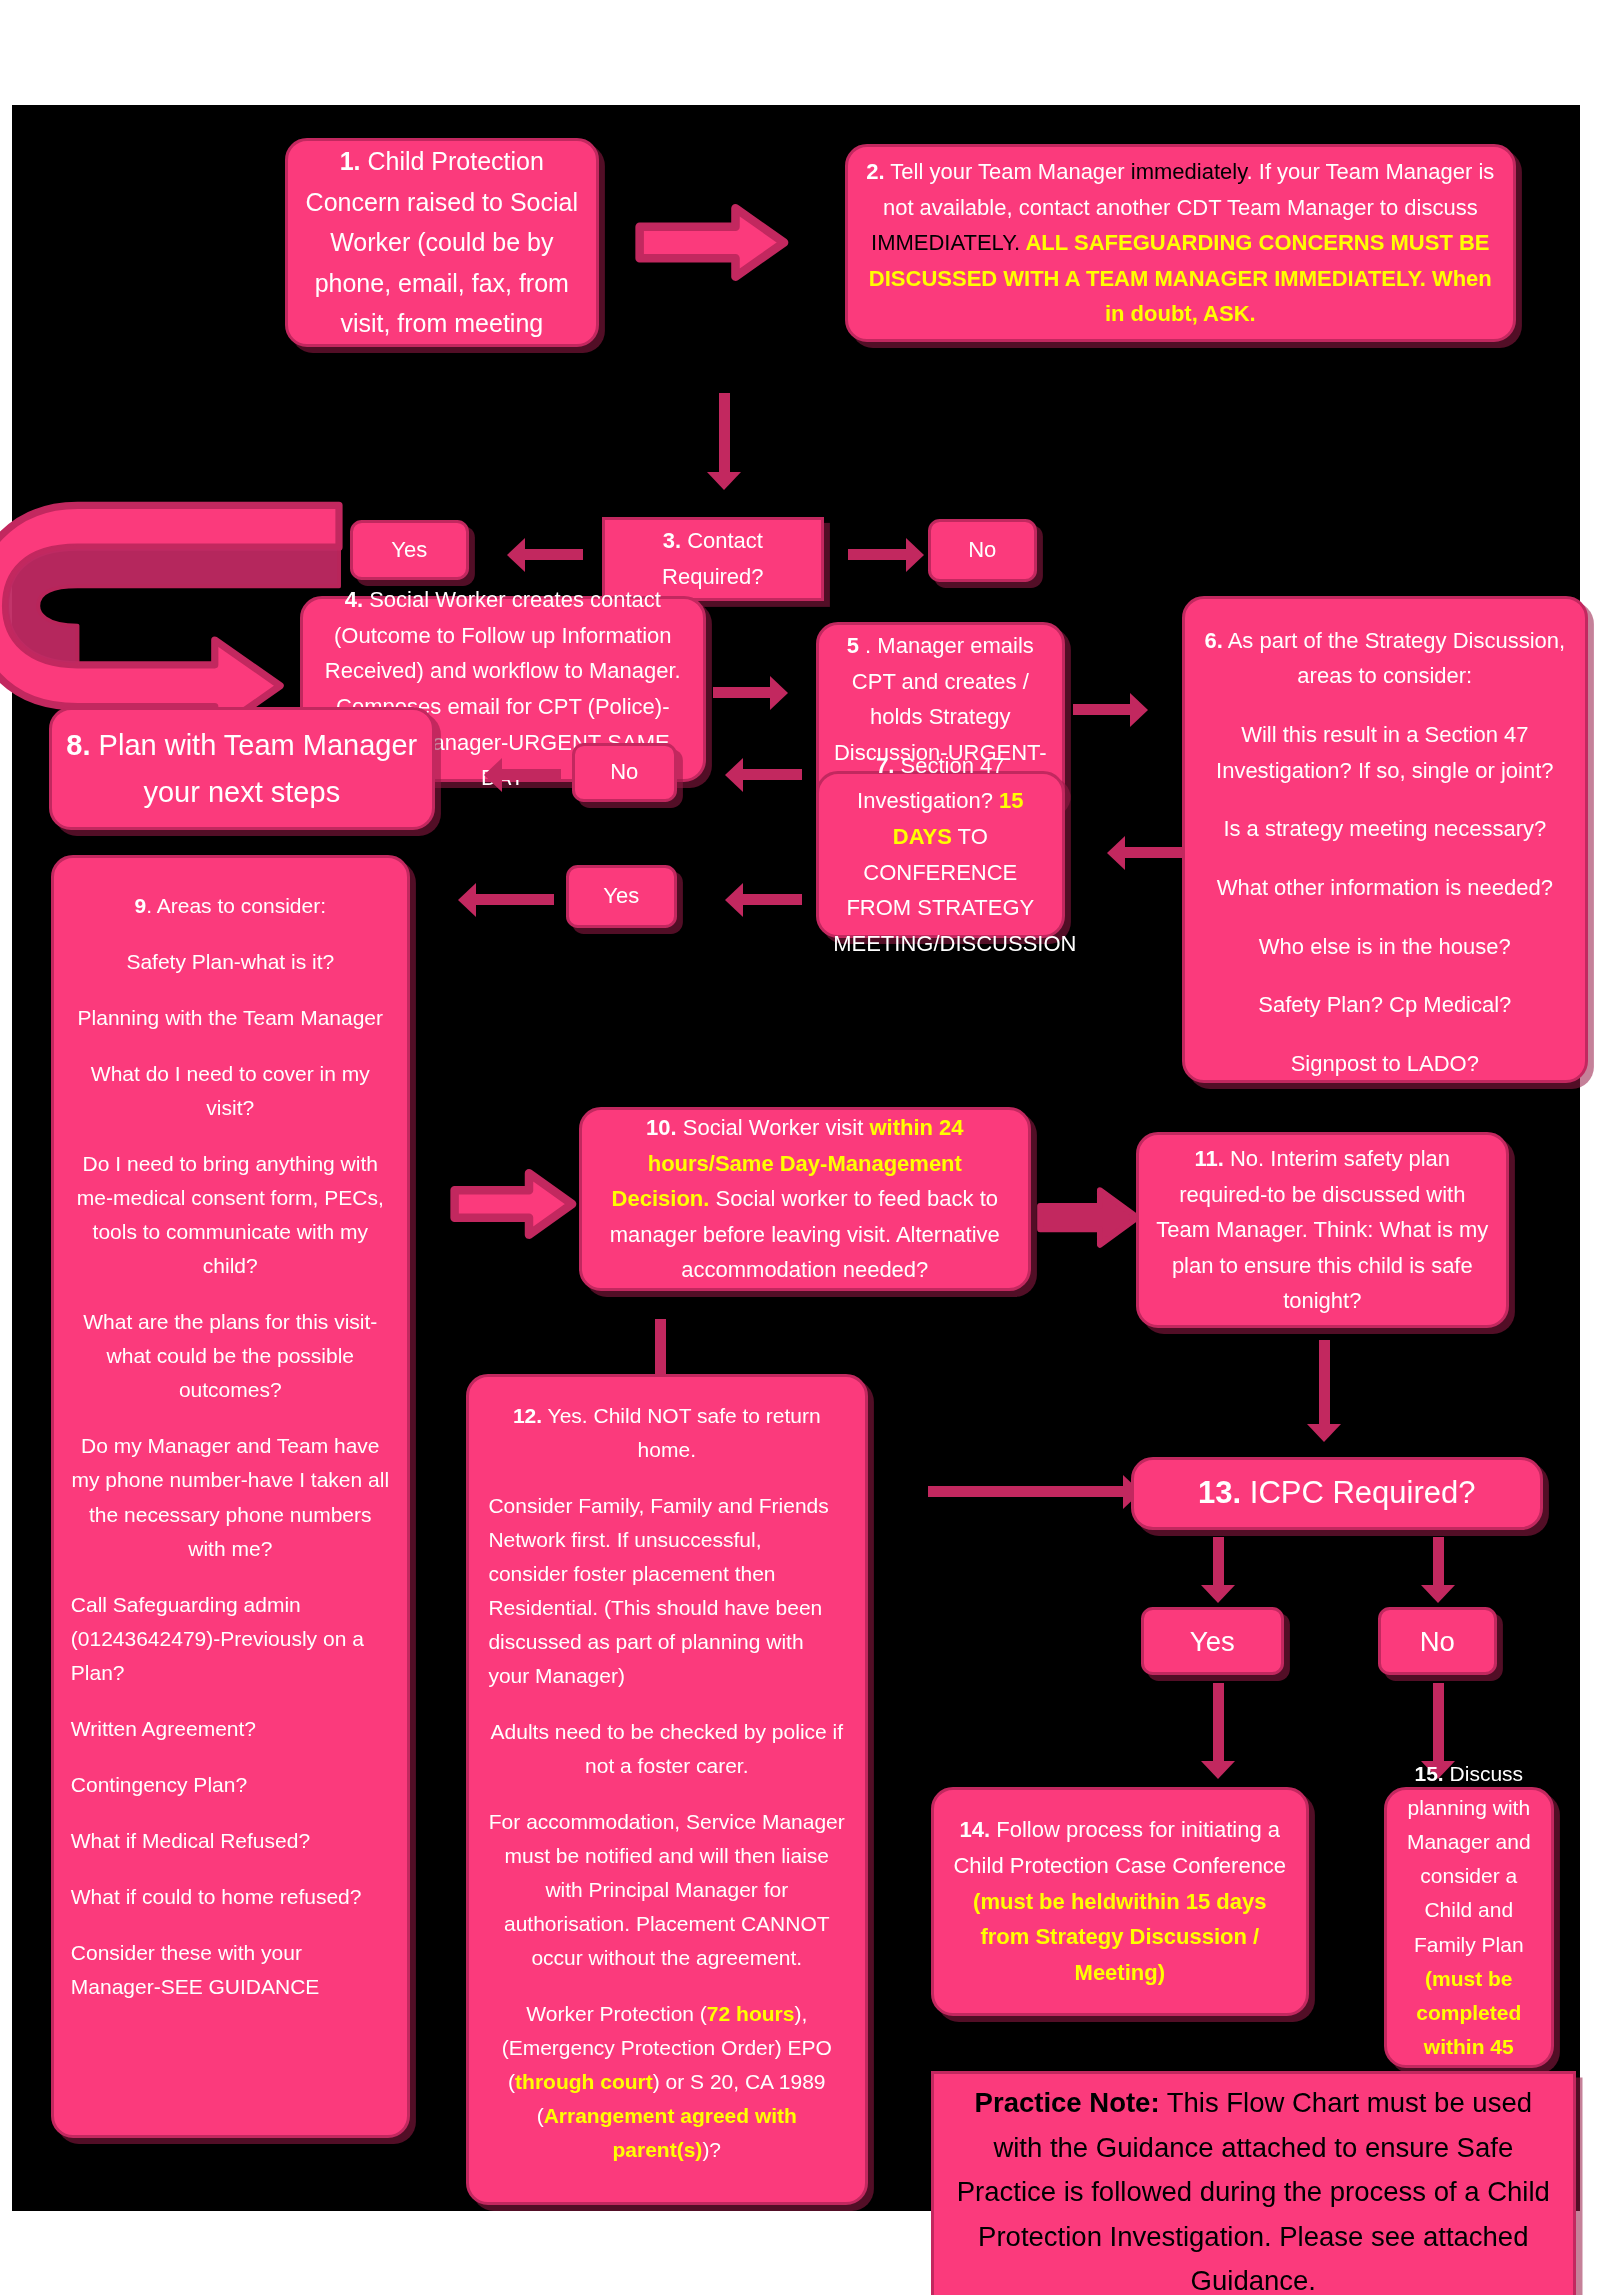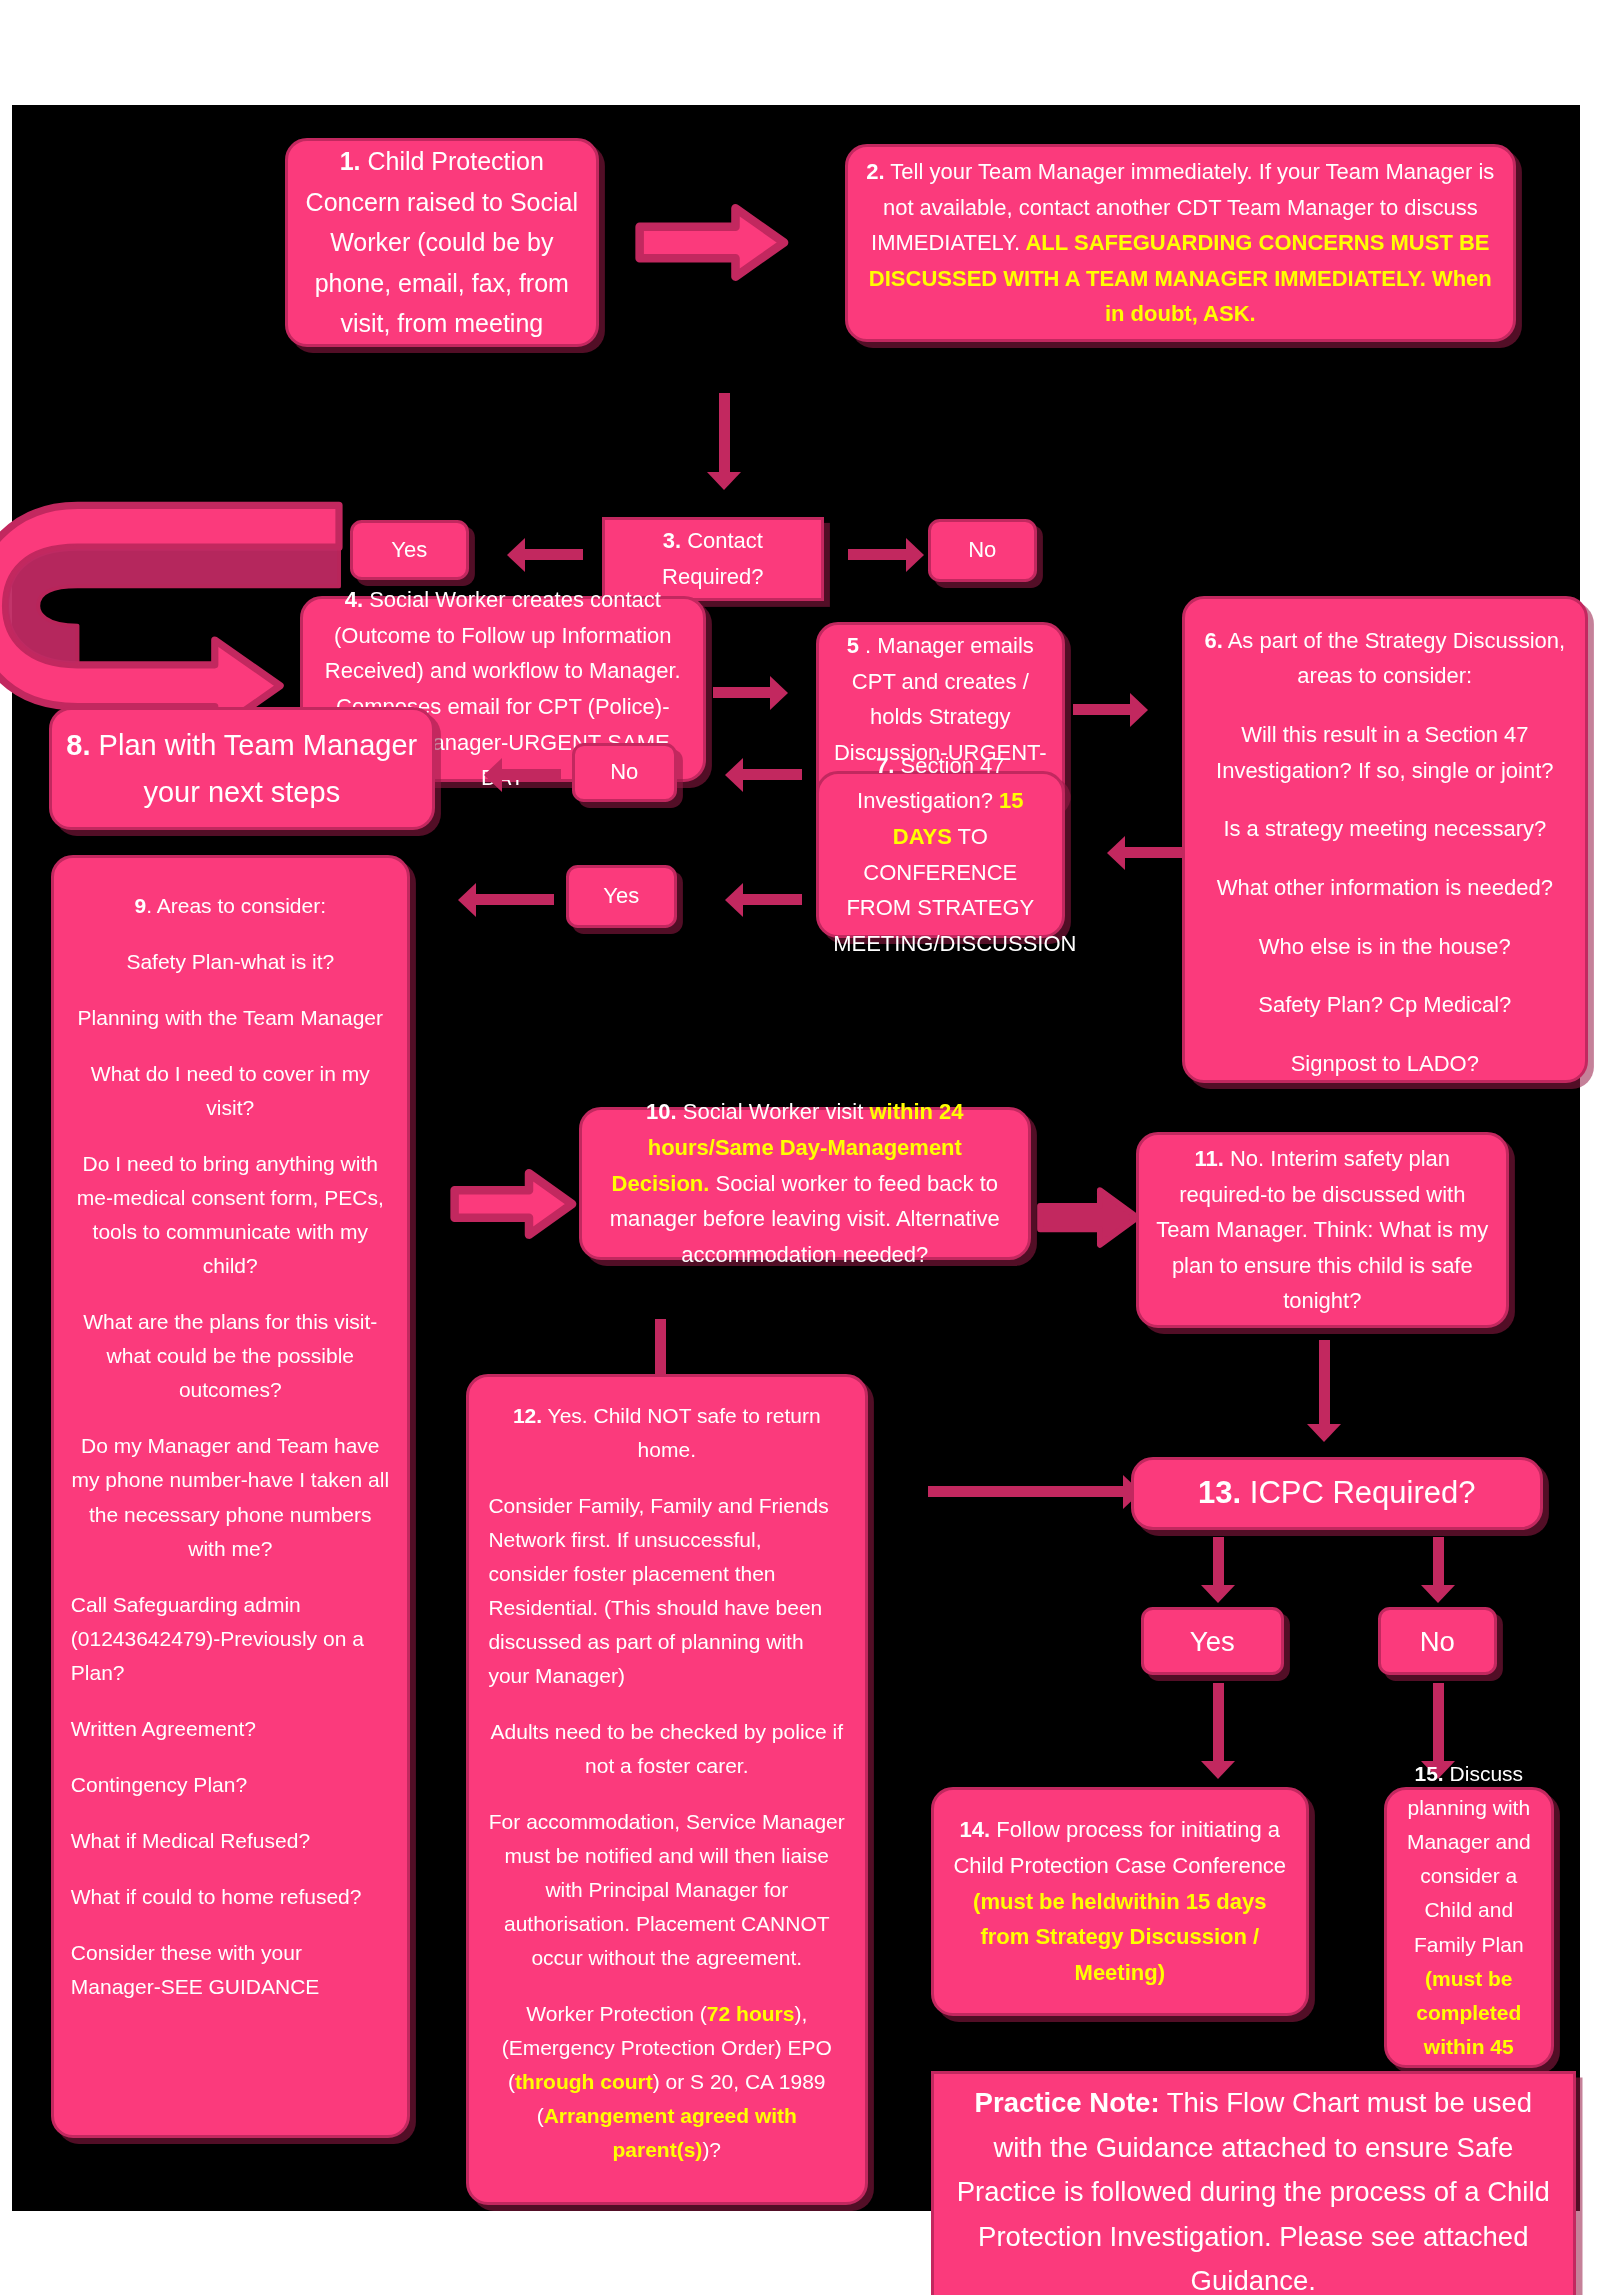--- a/index.html
+++ b/index.html
@@ -35,21 +35,21 @@
     box-shadow:5.9px 5.9px 0 rgba(150,25,70,.55);
     font-weight:400;
   }
   .node.sharp{border-radius:0;}
   .node.small{border-radius:11.8px;line-height:1.2;padding:3.9px;}
   .node.note{border-radius:0;border:3.9px solid #C2285F;box-shadow:6.5px 6.5px 0 rgba(150,25,70,.55);}
   .node .inner{width:100%;}
   .node p{margin:0 0 1.05em 0;}
   .node p:last-child{margin-bottom:0;}
   b{font-weight:700;}
-  .hl{color:#ffffff;}
+  .hl{color:#000000;}
   .hlb{color:#FFFF00;font-weight:700;}
 
   
   .ln-r{position:absolute;background:#C2285F;height:11px;}
   .ln-r::after{
     content:"";position:absolute;right:-17px;top:50%;
     transform:translateY(-50%);
     width:0;height:0;
     border-top:17px solid transparent;
     border-bottom:17px solid transparent;
@@ -234,21 +234,21 @@
         <p style="text-align:left">Consider these with your Manager-SEE GUIDANCE</p>
       </div>
     </div>
 
     <div class="blk" style="left:440px;top:1063px;">
       <svg width="124" height="72" viewBox="0 0 190 110">
         <path d="M4 34 L118 34 L118 8 L184 55 L118 102 L118 76 L4 76 Z" fill="#FB3A7C" stroke="#C2285F" stroke-width="13" stroke-linejoin="round"></path>
       </svg>
     </div>
 
-    <div class="node fs-34 cond" style="left:567px;top:1002px;width:452px;height:153px;">
+    <div class="node fs-34 cond" style="left:567px;top:1002px;width:452px;height:184px;">
       <div class="inner">
         <b>10.</b>
         <span> Social Worker visit </span><span class="hlb">within 24 hours/Same Day-Management Decision.</span><span> Social worker to feed back to manager before leaving visit. Alternative accommodation needed?</span>
       </div>
     </div>
 
     <div class="blk" style="left:1025px;top:1080px;">
       <svg width="105" height="65" viewBox="0 0 160 100">
         <path d="M4 32 L96 32 L96 8 L154 50 L96 92 L96 68 L4 68 Z" fill="#C2285F" stroke="#C2285F" stroke-width="9" stroke-linejoin="round"></path>
       </svg>

